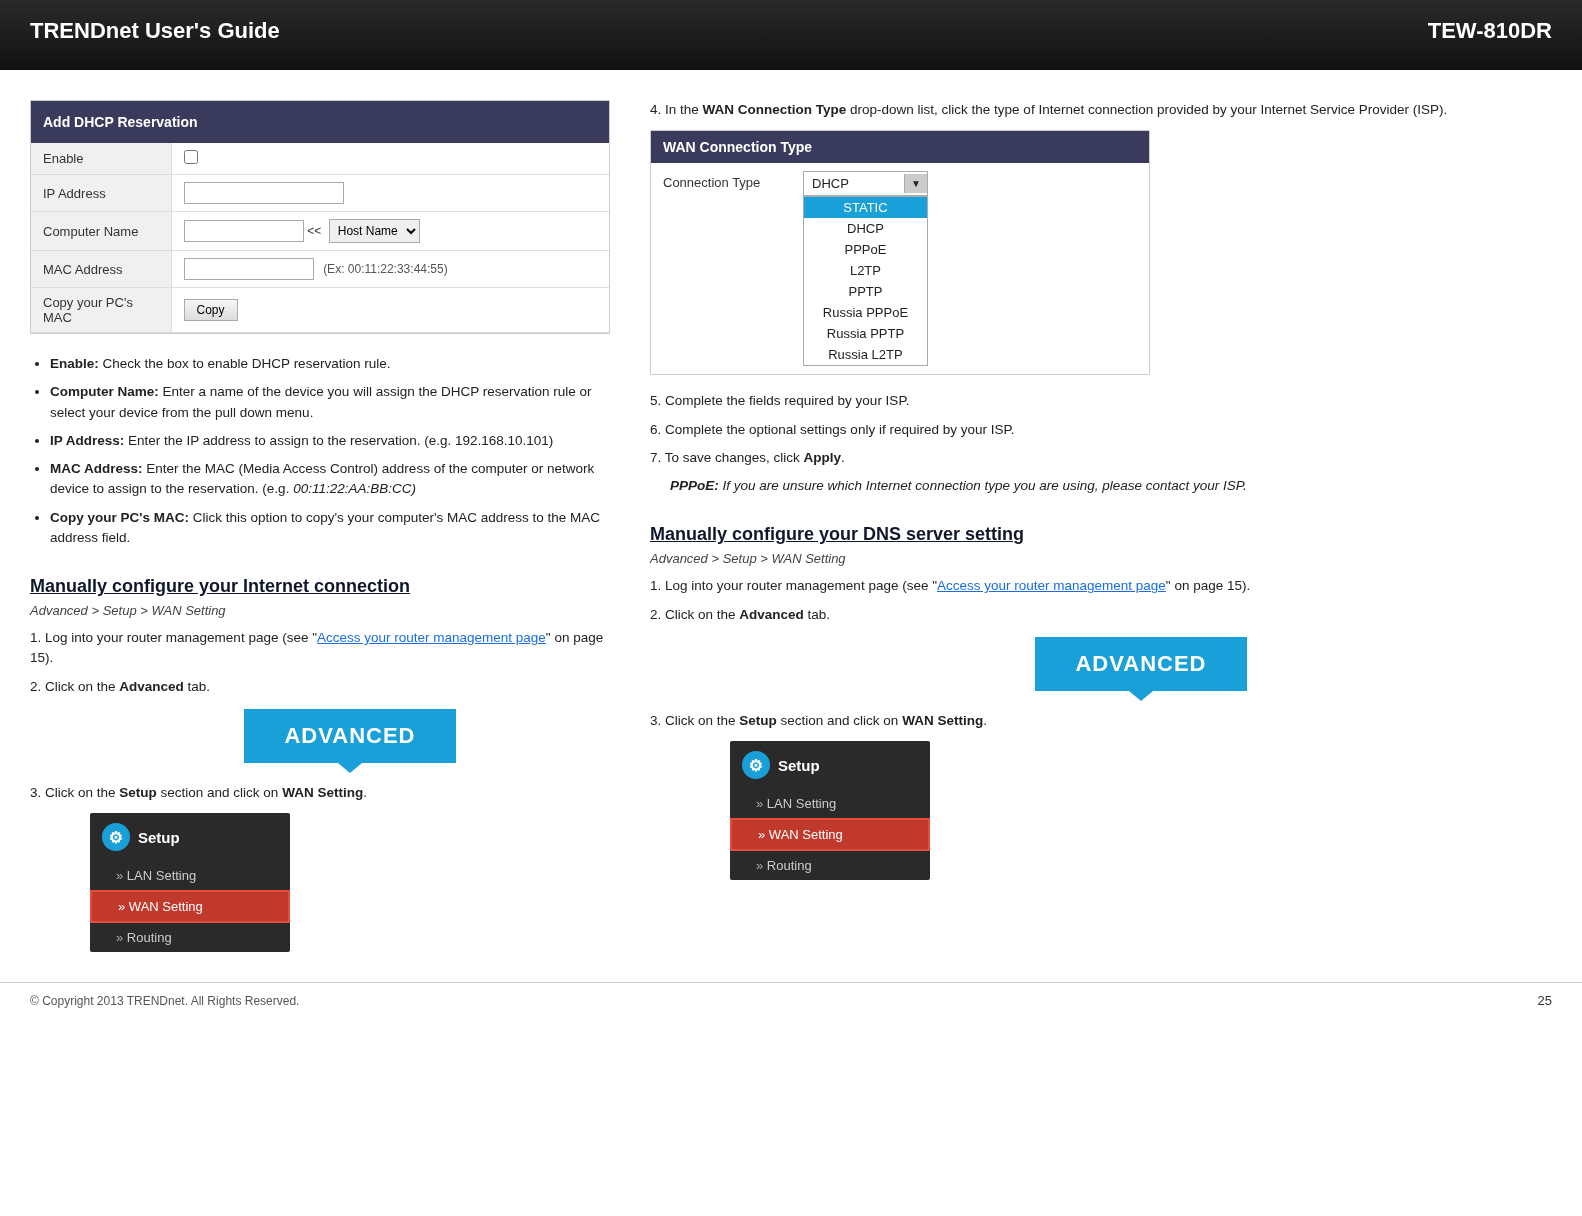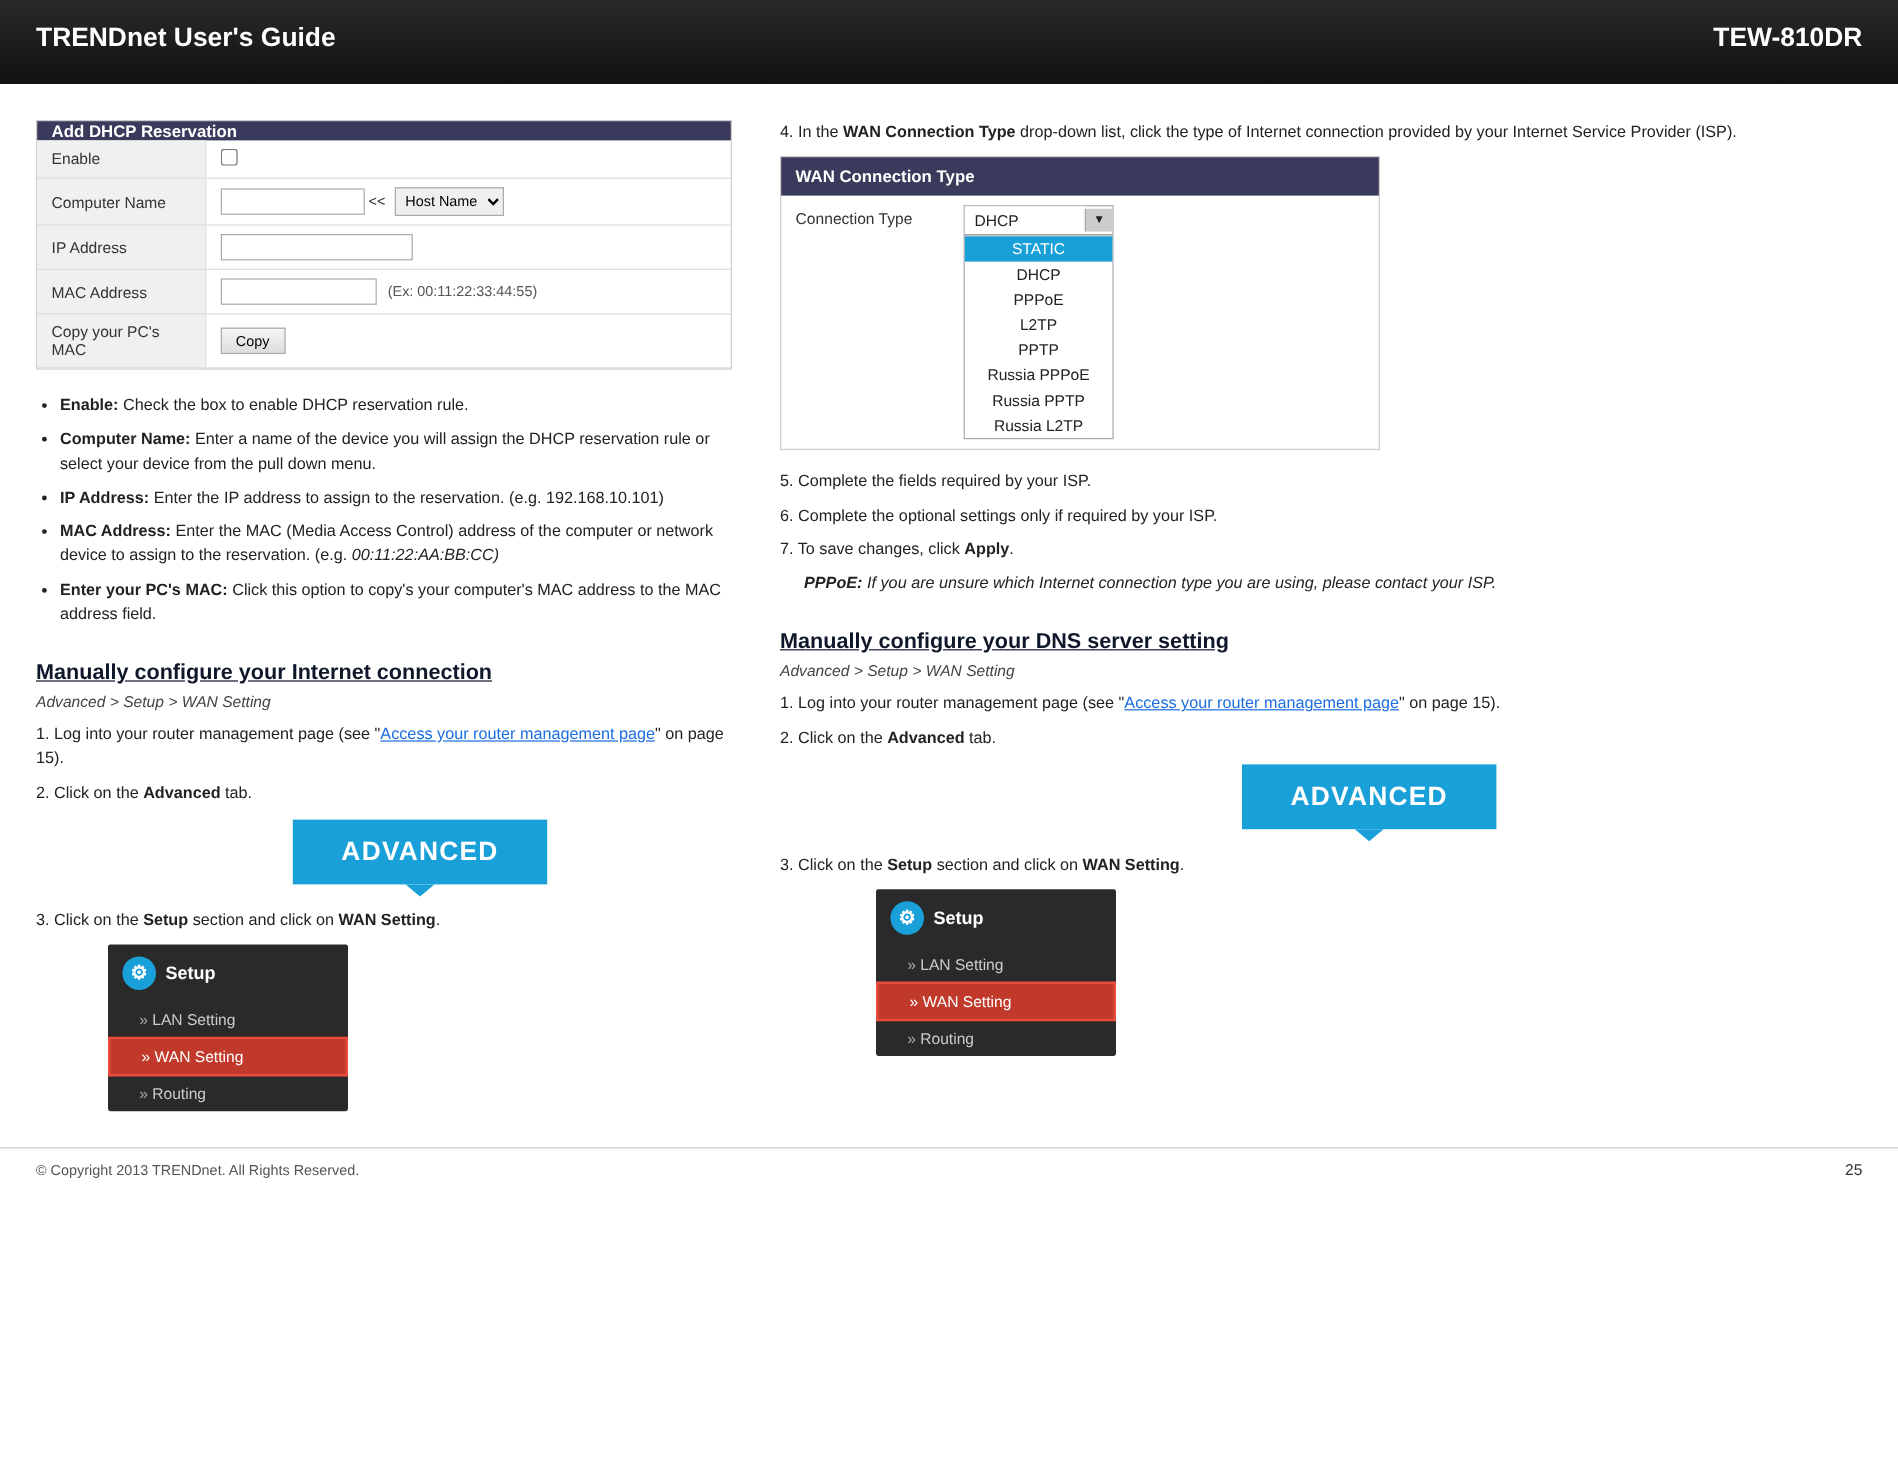--- a/index.html
+++ b/index.html
@@ -51,21 +51,21 @@
 
     
     .dhcp-box {
       border: 1px solid #ccc;
       margin-bottom: 20px;
       background: #fff;
     }
     .dhcp-box-title {
       background: #3a3a5c;
       color: #fff;
-      padding: 0 12px;
+      padding: 13px 12px;
       font-size: 14px;
       font-weight: bold;
     }
     .dhcp-table {
       width: 100%;
       border-collapse: collapse;
     }
     .dhcp-table tr {
       border-bottom: 1px solid #ddd;
     }
@@ -357,34 +357,34 @@
 
   <div class="left-col">
 
     <div class="dhcp-box">
       <div class="dhcp-box-title">Add DHCP Reservation</div>
       <table class="dhcp-table">
         <tbody>
             <tr>
           <td>Enable</td>
           <td><input type="checkbox" style=""></td>
+        </tr>
+        <tr>
+          <td>IP Address</td>
+          <td><input type="text" style="width: 160px;"></td>
         </tr>
         <tr>
           <td>Computer Name</td>
           <td>
             <input type="text" style="width: 120px;">
             <span class="double-arrow">&lt;&lt;</span>
             <select class="host-name-select">
               <option>Host Name</option>
             </select>
           </td>
-        </tr>
-        <tr>
-          <td>IP Address</td>
-          <td><input type="text" style="width: 160px;"></td>
         </tr>
         <tr>
           <td>MAC Address</td>
           <td>
             <input type="text" style="width: 130px;">
             <span class="ex-text">(Ex: 00:11:22:33:44:55)</span>
           </td>
         </tr>
         <tr>
           <td>Copy your PC's MAC</td>
@@ -394,21 +394,21 @@
         </tr>
       </tbody>
         </table>
     </div>
 
     <ul class="bullet-list">
       <li><strong>Enable:</strong> Check the box to enable DHCP reservation rule.</li>
       <li><strong>Computer Name:</strong> Enter a name of the device you will assign the DHCP reservation rule or select your device from the pull down menu.</li>
       <li><strong>IP Address:</strong> Enter the IP address to assign to the reservation. (e.g. 192.168.10.101)</li>
       <li><strong>MAC Address:</strong> Enter the MAC (Media Access Control) address of the computer or network device to assign to the reservation. (e.g. <em>00:11:22:AA:BB:CC)</em></li>
-      <li><strong>Enter your PC's MAC:</strong> Click this option to copy's your computer's MAC address to the MAC address field.</li>
+      <li><strong>Copy your PC's MAC:</strong> Click this option to copy's your computer's MAC address to the MAC address field.</li>
     </ul>
 
     <h2 class="section-heading">Manually configure your Internet connection</h2>
     <p class="section-sub">Advanced &gt; Setup &gt; WAN Setting</p>
     <p class="para">1. Log into your router management page (see "<a href="#">Access your router management page</a>" on page 15).</p>
     <p class="para">2. Click on the <strong>Advanced</strong> tab.</p>
 
     <div class="advanced-btn-wrap">
       <div class="advanced-btn">ADVANCED</div>
     </div>

